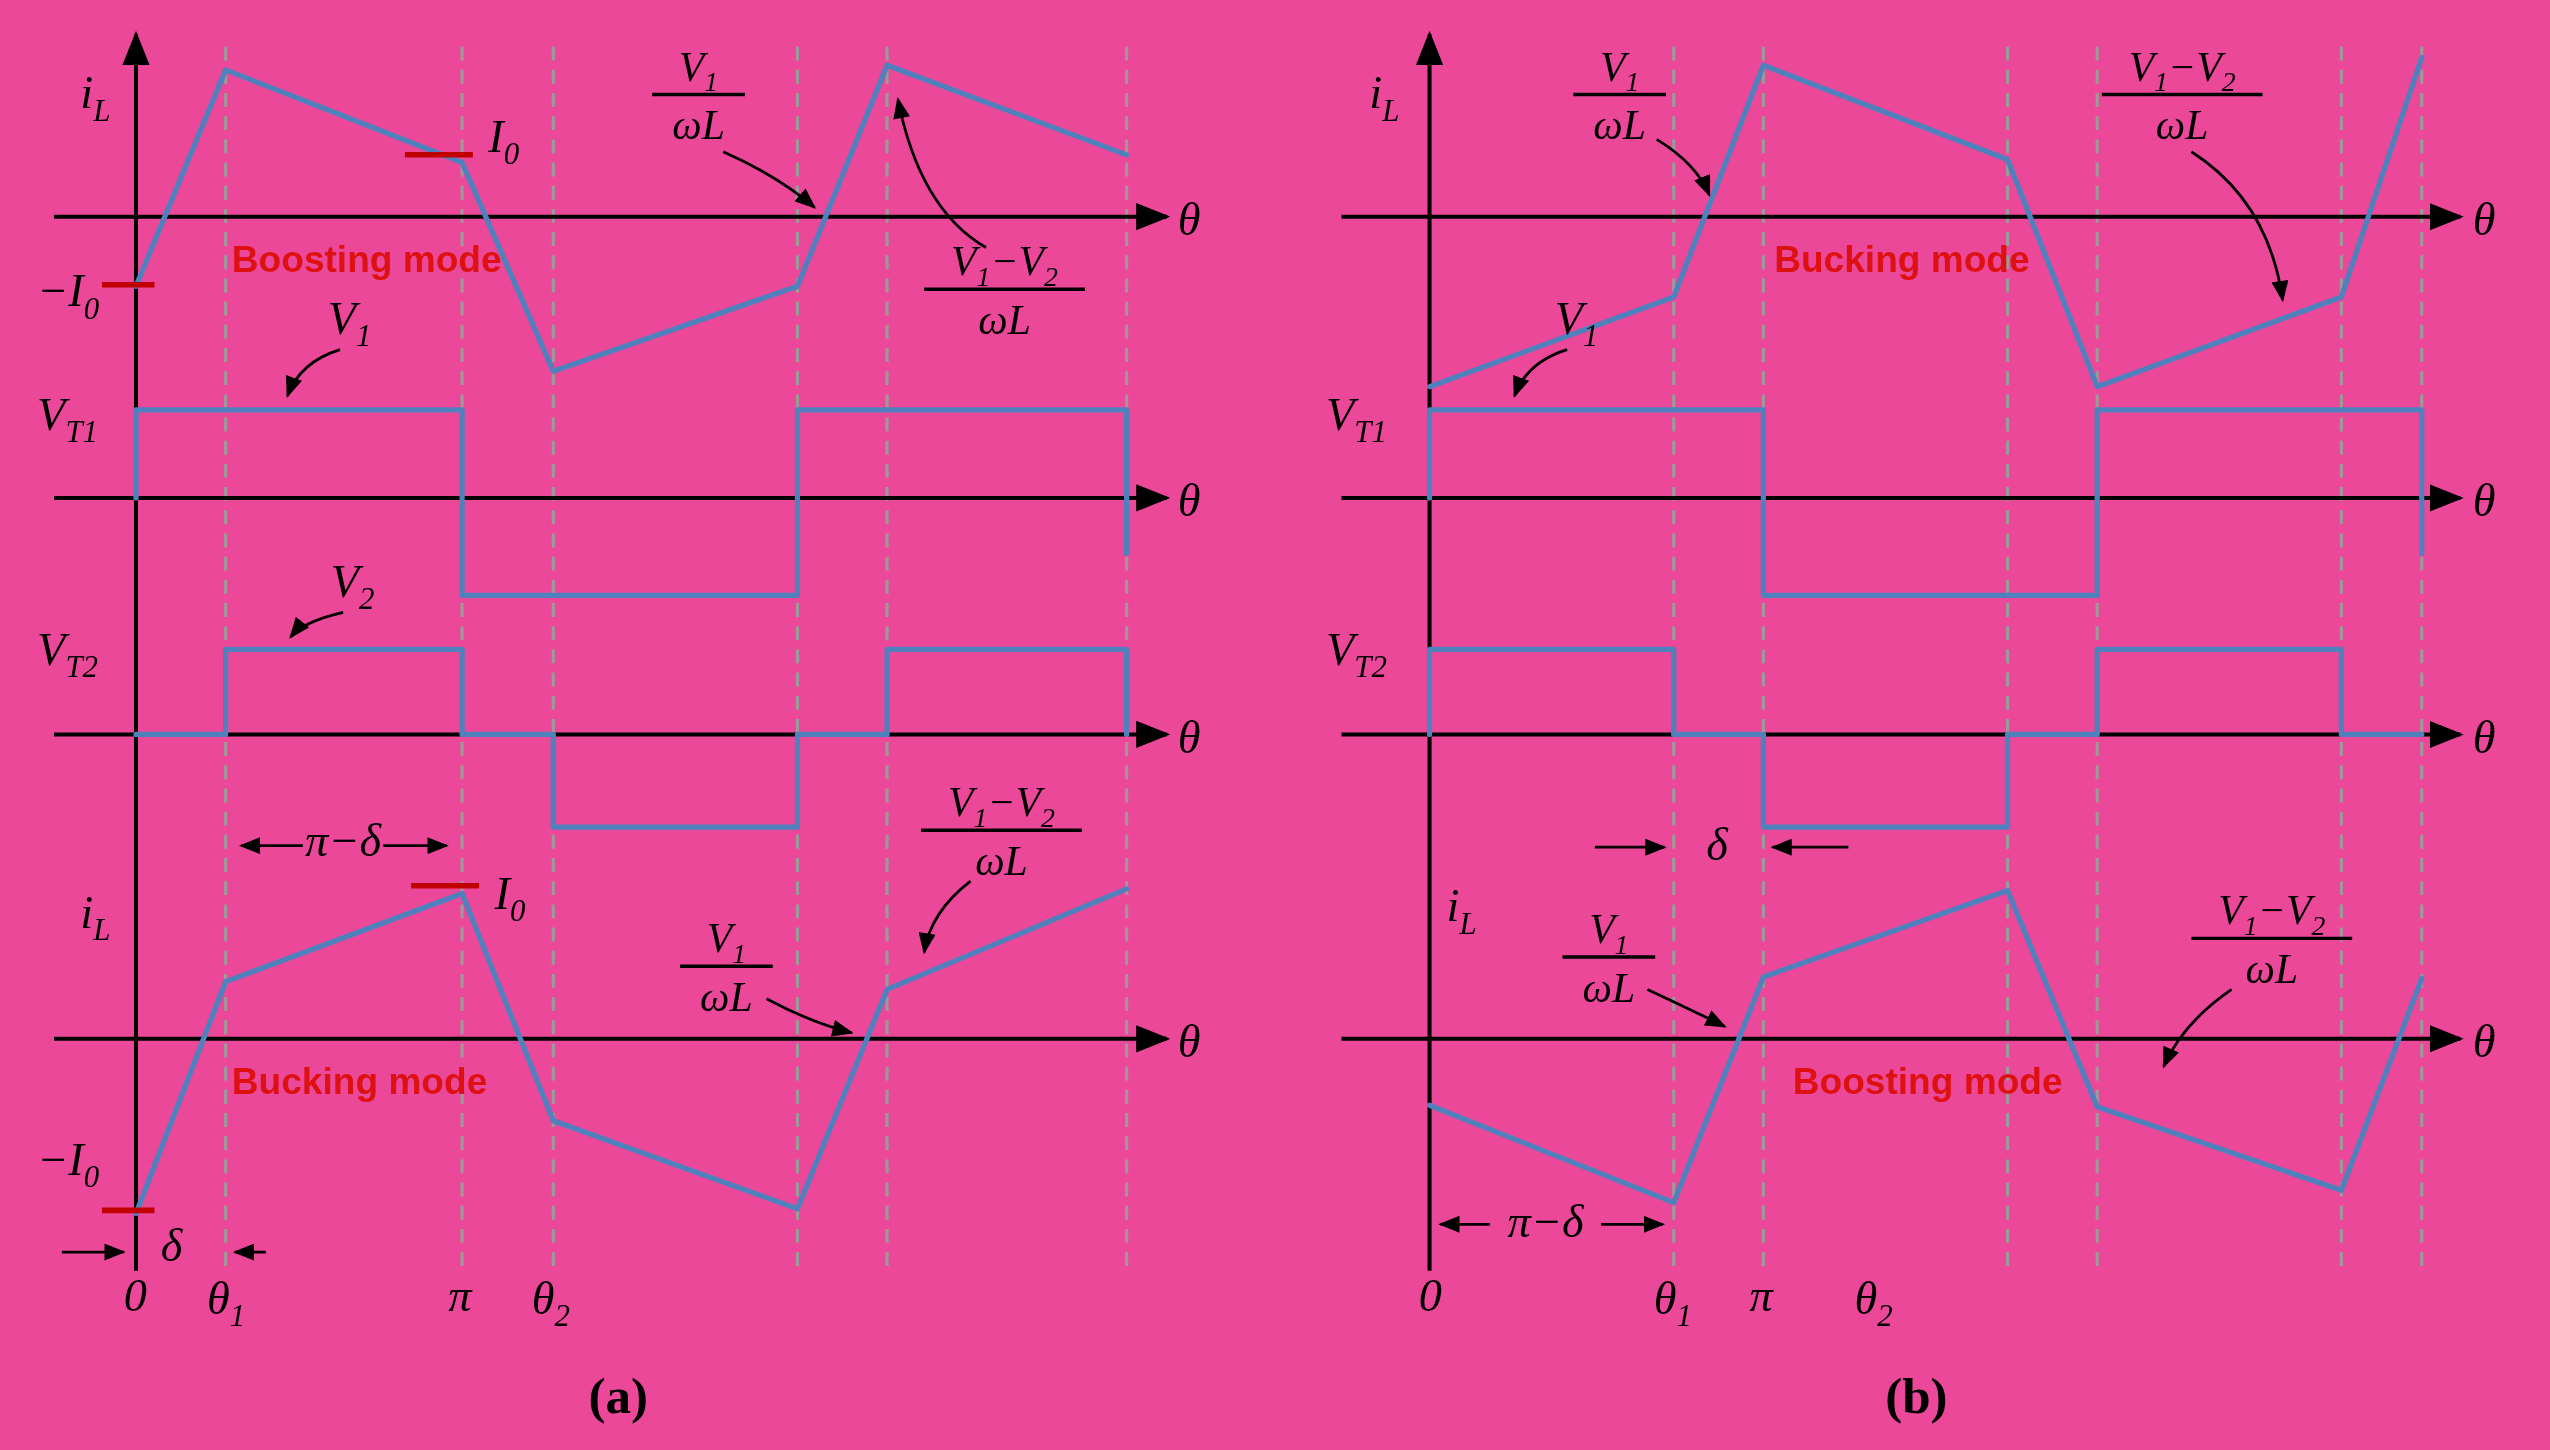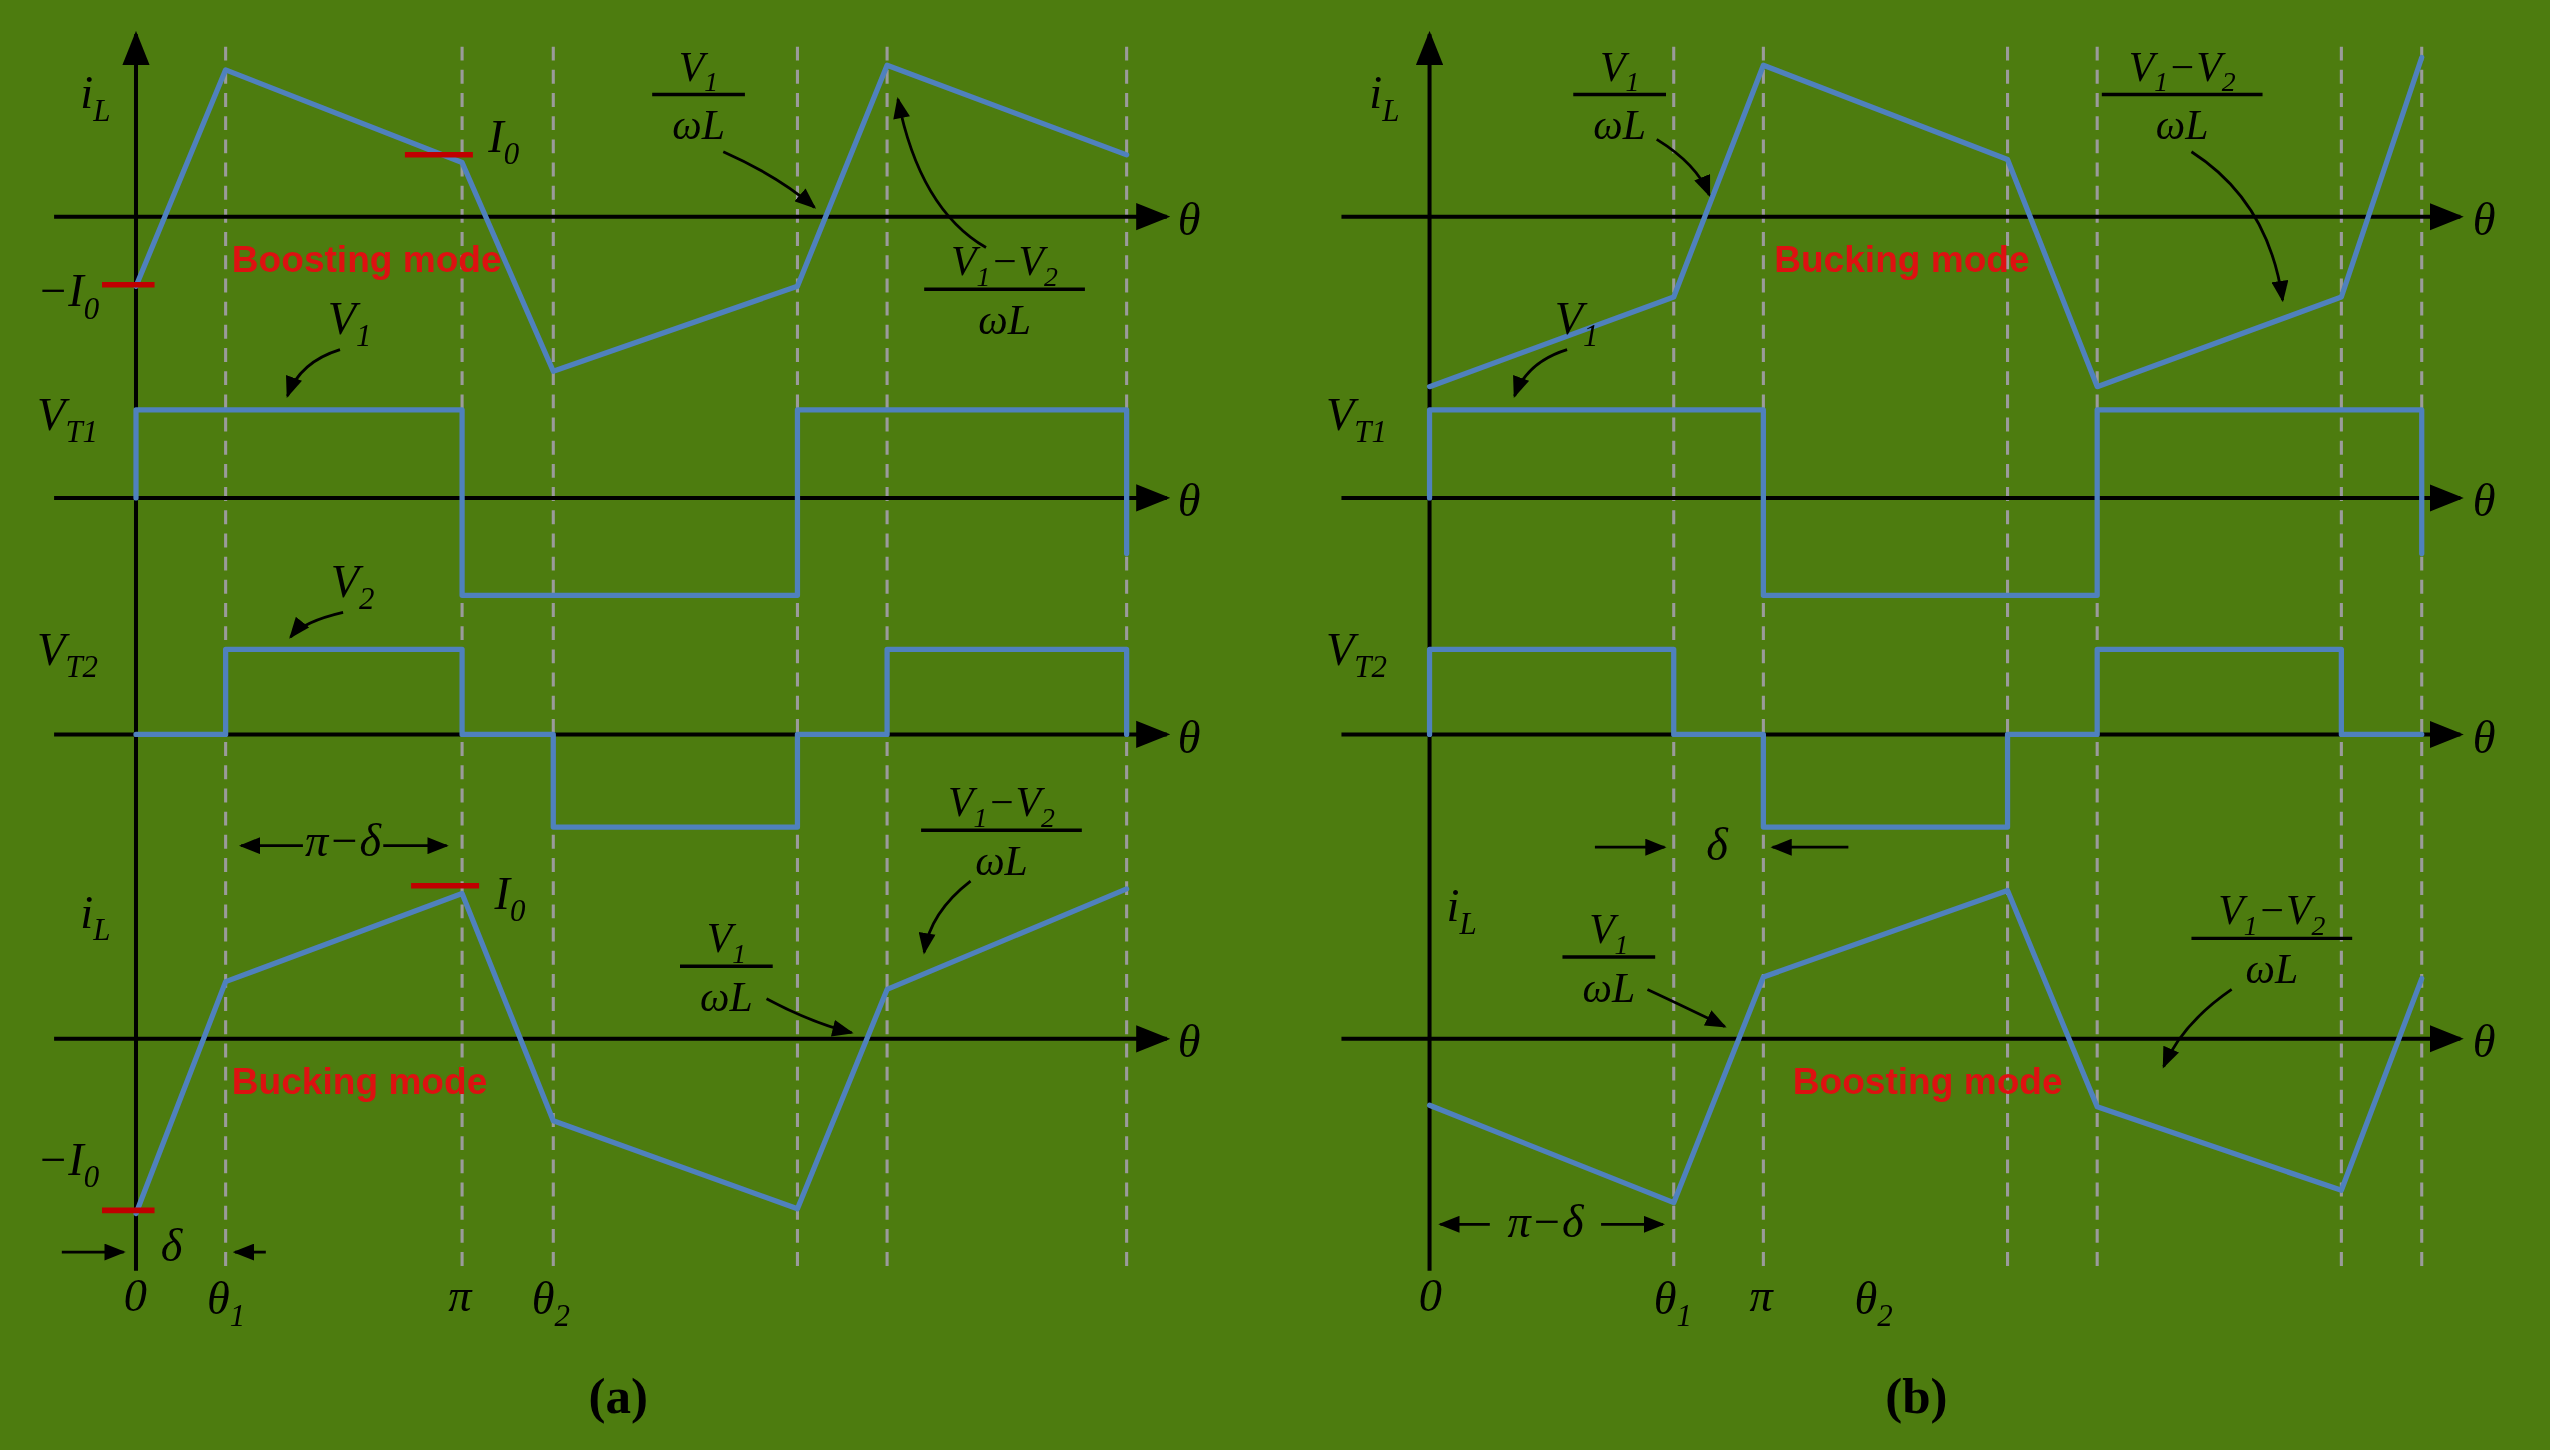--- a/index.html
+++ b/index.html
@@ -1,16 +1,16 @@
 <!DOCTYPE html>
 <html style="--wave: #4f81bd; --mode: #dd1111; --rtick: #c00000;font-size:12.4px"><head>
 <meta charset="utf-8">
 <style>
   html,body{margin:0;padding:0;background:#ffffff}
-  .stage{width:2550px;height:1451px;background:#4d7c0f}
+  .stage{width:2550px;height:1451px;background:#ec4899}
   svg{display:block}
   text{fill:#000}
   .math{font-family:"Liberation Serif","DejaVu Serif",serif;font-style:italic;font-size:30px}
   tspan.sub{font-size:20px}
   .fr{font-size:27px}
   .fr tspan.sub{font-size:18px}
   .mode{font-family:"Liberation Sans","DejaVu Sans",sans-serif;font-weight:bold;font-style:normal;font-size:24px;fill:var(--mode,#dd1111)}
   .caption{font-family:"Liberation Serif","DejaVu Serif",serif;font-weight:bold;font-style:normal;font-size:33px}
   .dash{stroke:#9b9b9b;stroke-width:2;stroke-dasharray:9 6;fill:none}
   .axis{stroke:#000;stroke-width:2.6;fill:none}

